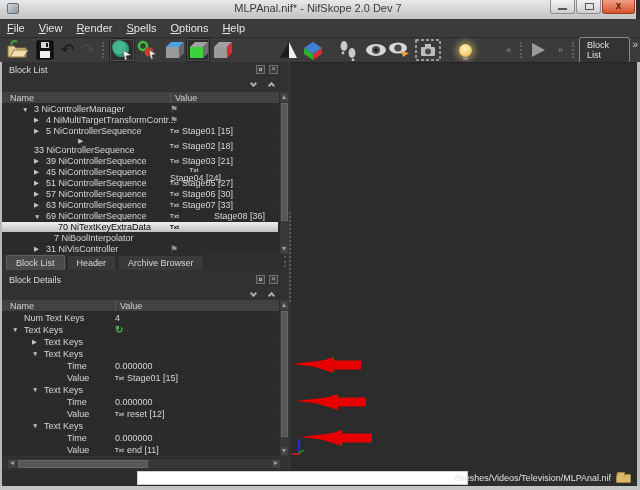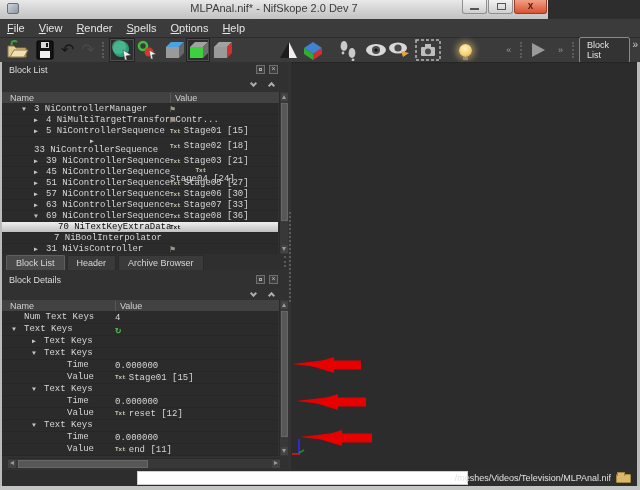--- a/index.html
+++ b/index.html
@@ -1,21 +1,21 @@
 <!DOCTYPE html>
 <html><head>
 <meta charset="utf-8">
 <style>
   * { margin:0; padding:0; box-sizing:border-box; }
   html,body { width:640px; height:490px; overflow:hidden; }
   body { font-family:"Liberation Sans", sans-serif; background:#9aa0a6; }
   .window { position:absolute; top:0; left:0; width:640px; height:490px; background:#2d2d2d; }
 
   
-  .titlebar { position:absolute; top:0; left:0; width:548px; height:19px;
+  .titlebar { position:absolute; top:0; left:0; width:636px; height:19px;
     background:linear-gradient(180deg,#e9e9e9 0%,#d2d2d2 55%,#c3c3c3 100%); }
   .app-icon { position:absolute; left:7px; top:3px; width:12px; height:11px;
     background:linear-gradient(135deg,#cfd6dd,#8d979f); border:1px solid #6a7076; border-radius:2px; }
   .win-title { position:absolute; left:0; right:0; top:2px; text-align:center;
     font-size:11px; color:#3a3a3a; }
   .winbtns { position:absolute; right:1px; top:0; display:flex; }
   .winbtn { width:25px; height:14px; border:1px solid #8f8f8f; border-top:none;
     border-radius:0 0 3px 3px; background:linear-gradient(180deg,#f2f2f2,#cfcfcf);
     margin-left:1px; position:relative; }
   .winbtn.close { width:33px; background:linear-gradient(180deg,#f0a088,#d9532f); border-color:#9a3d25; }
@@ -66,21 +66,21 @@
   .chevrow { position:relative; height:14px; }
   .chev { position:absolute; width:5px; height:5px; border-right:2px solid #adadad; border-bottom:2px solid #adadad; }
   .chev.down { transform:rotate(45deg); top:3px; }
   .chev.up { transform:rotate(-135deg); top:5px; }
 
   .tree-header { position:relative; height:12px; background:#424242; border-bottom:1px solid #2a2a2a; }
   .tree-header .hname { position:absolute; left:8px; top:1px; font-size:9px; color:#d0d0d0; }
   .tree-header .hvalue { position:absolute; top:1px; font-size:9px; color:#d0d0d0; border-left:1px solid #585858; padding-left:4px; }
 
   .rows { position:relative; display:flex; flex-direction:column; overflow:hidden; background:#2b2b2b; }
-  .trow { flex:1 1 auto; position:relative; display:flex; align-items:flex-start; border-bottom:1px solid #272727;font-family:Liberation Mono, monospace; }
+  .trow { flex:1 1 auto; position:relative; display:flex; align-items:center; border-bottom:1px solid #272727; }
   .trow.sel { background:linear-gradient(180deg,#efefef,#c0c0c0); }
   .trow.sel .txt, .trow.sel .vtxt, .trow.sel .txticon { color:#0a0a0a; }
   .tname { display:flex; align-items:center; white-space:nowrap; overflow:hidden; }
   .twisty { display:inline-block; width:12px; font-size:6.5px; color:#c4c4c4; text-align:left; }
   .txt { font-size:9px; color:#d6d6d6; }
   .tvalue { position:absolute; top:0; bottom:0; display:flex; align-items:center; white-space:nowrap; }
   .vtxt { font-size:9px; color:#d6d6d6; }
   .flagicon { font-size:9px; color:#9f9488; margin-right:3px; }
   .txticon { font-size:6px; font-weight:bold; color:#c9c9b6; margin-right:3px; letter-spacing:0; }
   .refreshicon { font-size:10px; font-weight:bold; color:#46b846; margin-right:3px; }
@@ -373,21 +373,21 @@
             <div class="tvalue" style="left: 168px;">
               <span class="txticon">Txt</span>
               <span class="vtxt">Stage07 [33]</span>
             </div>
           </div>
           <div class="trow">
             <div class="tname" style="padding-left: 32px;">
               <span class="twisty">▼</span>
               <span class="txt">69 NiControllerSequence</span>
             </div>
-            <div class="tvalue" style="left: 168px;">
+            <div class="tvalue" style="left: 168px; gap: 32px;">
               <span class="txticon">Txt</span>
               <span class="vtxt">Stage08 [36]</span>
             </div>
           </div>
           <div class="trow sel">
             <div class="tname" style="padding-left: 44px;">
               <span class="twisty"></span>
               <span class="txt">70 NiTextKeyExtraData</span>
             </div>
             <div class="tvalue" style="left: 168px;">

